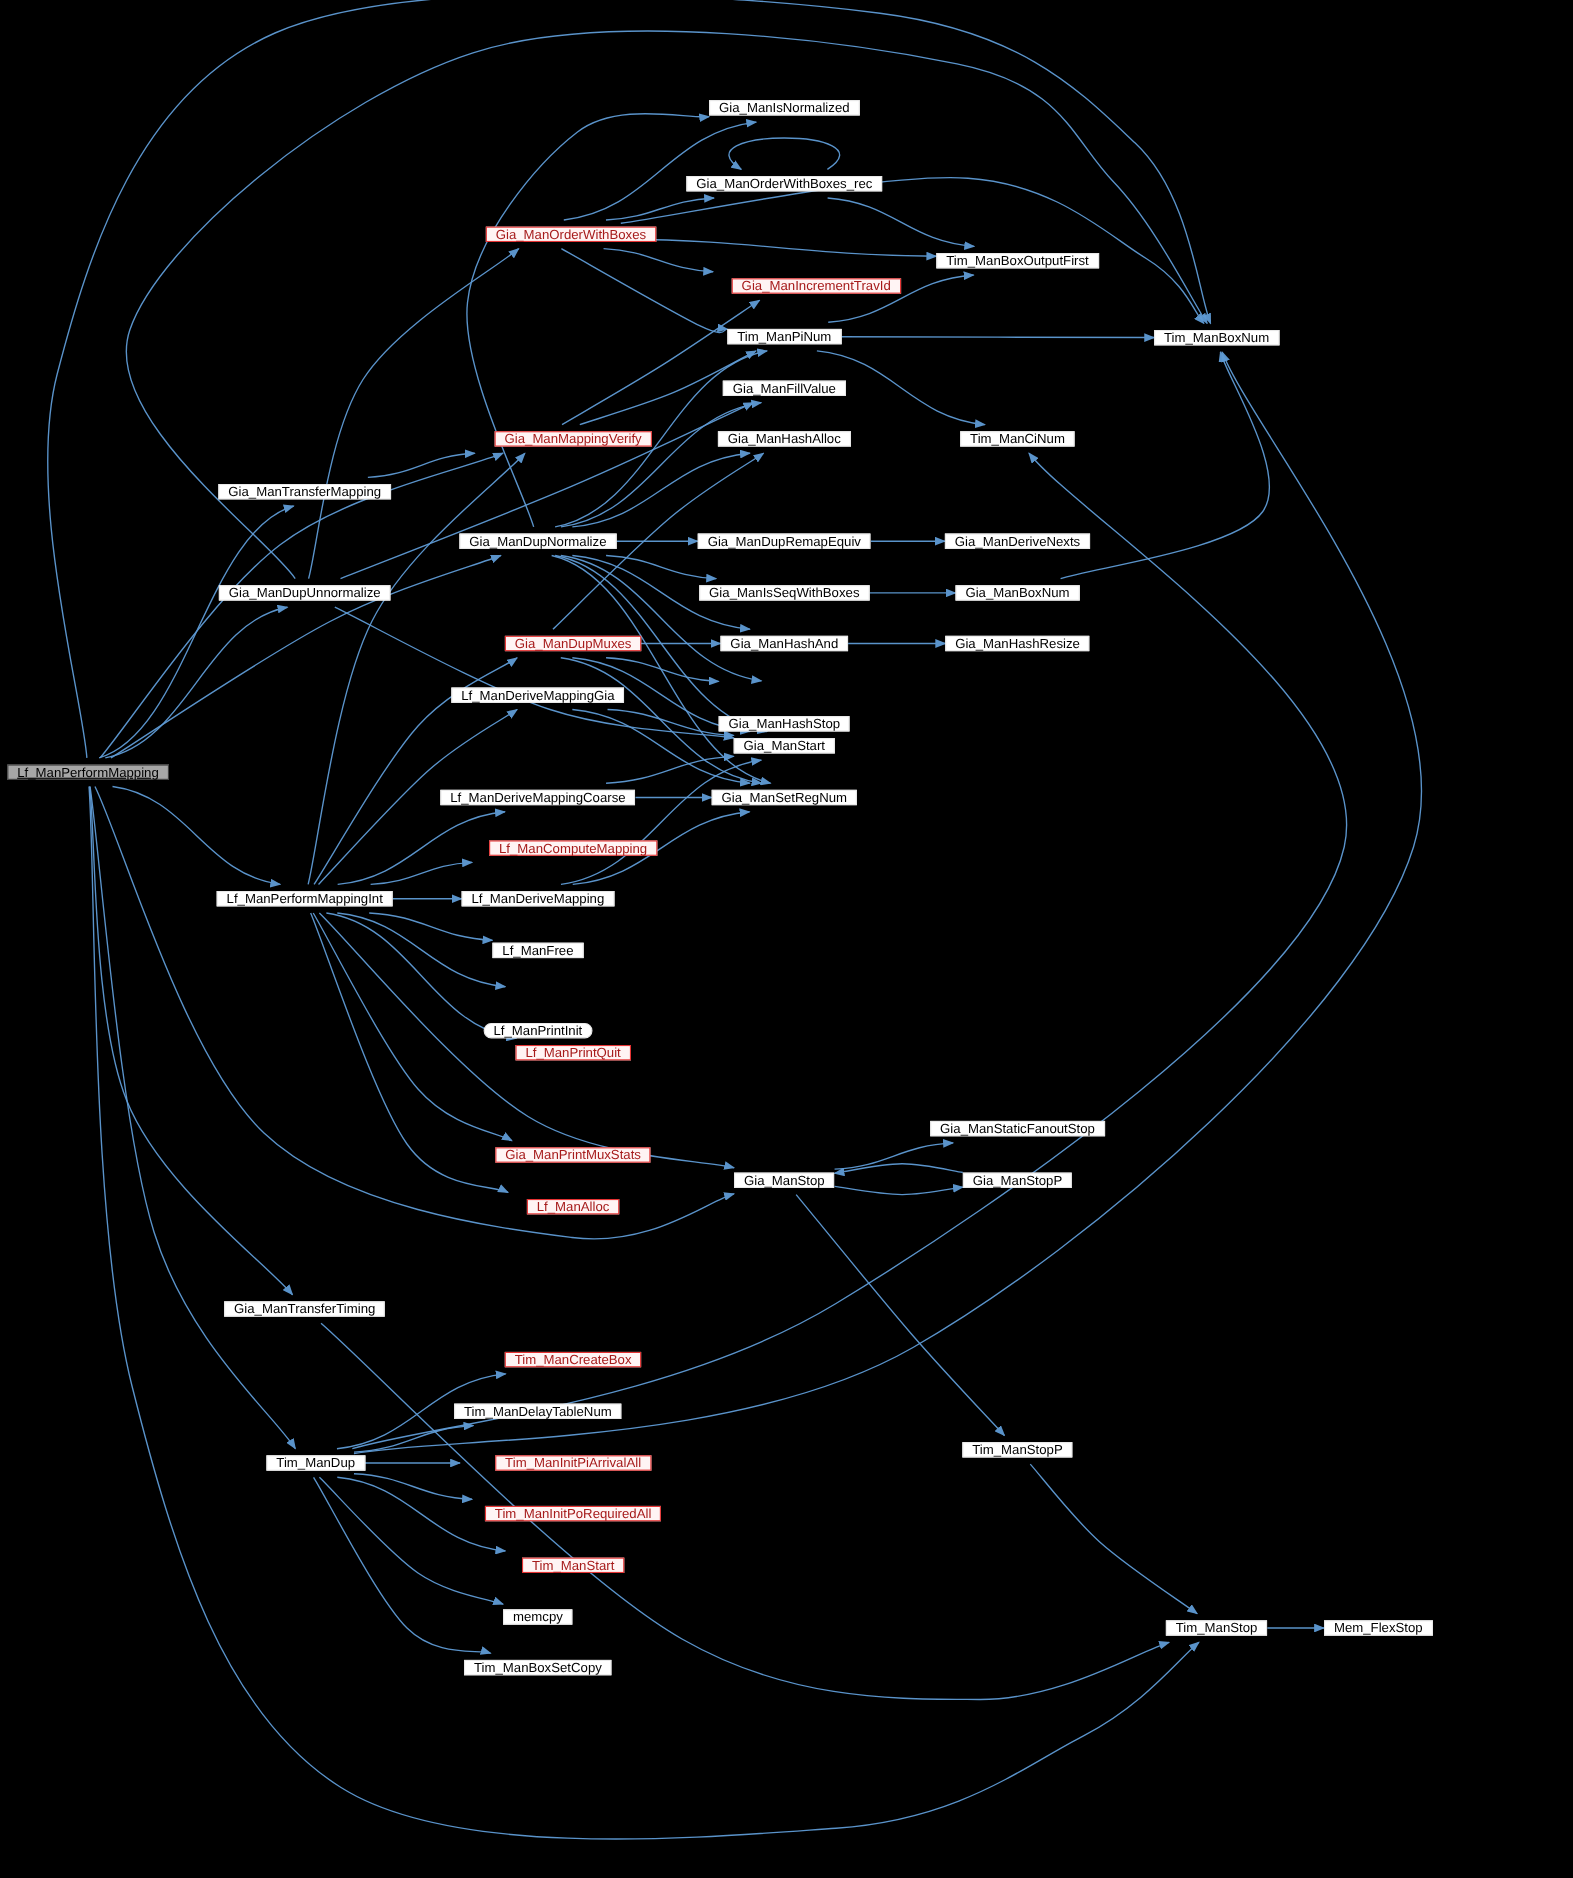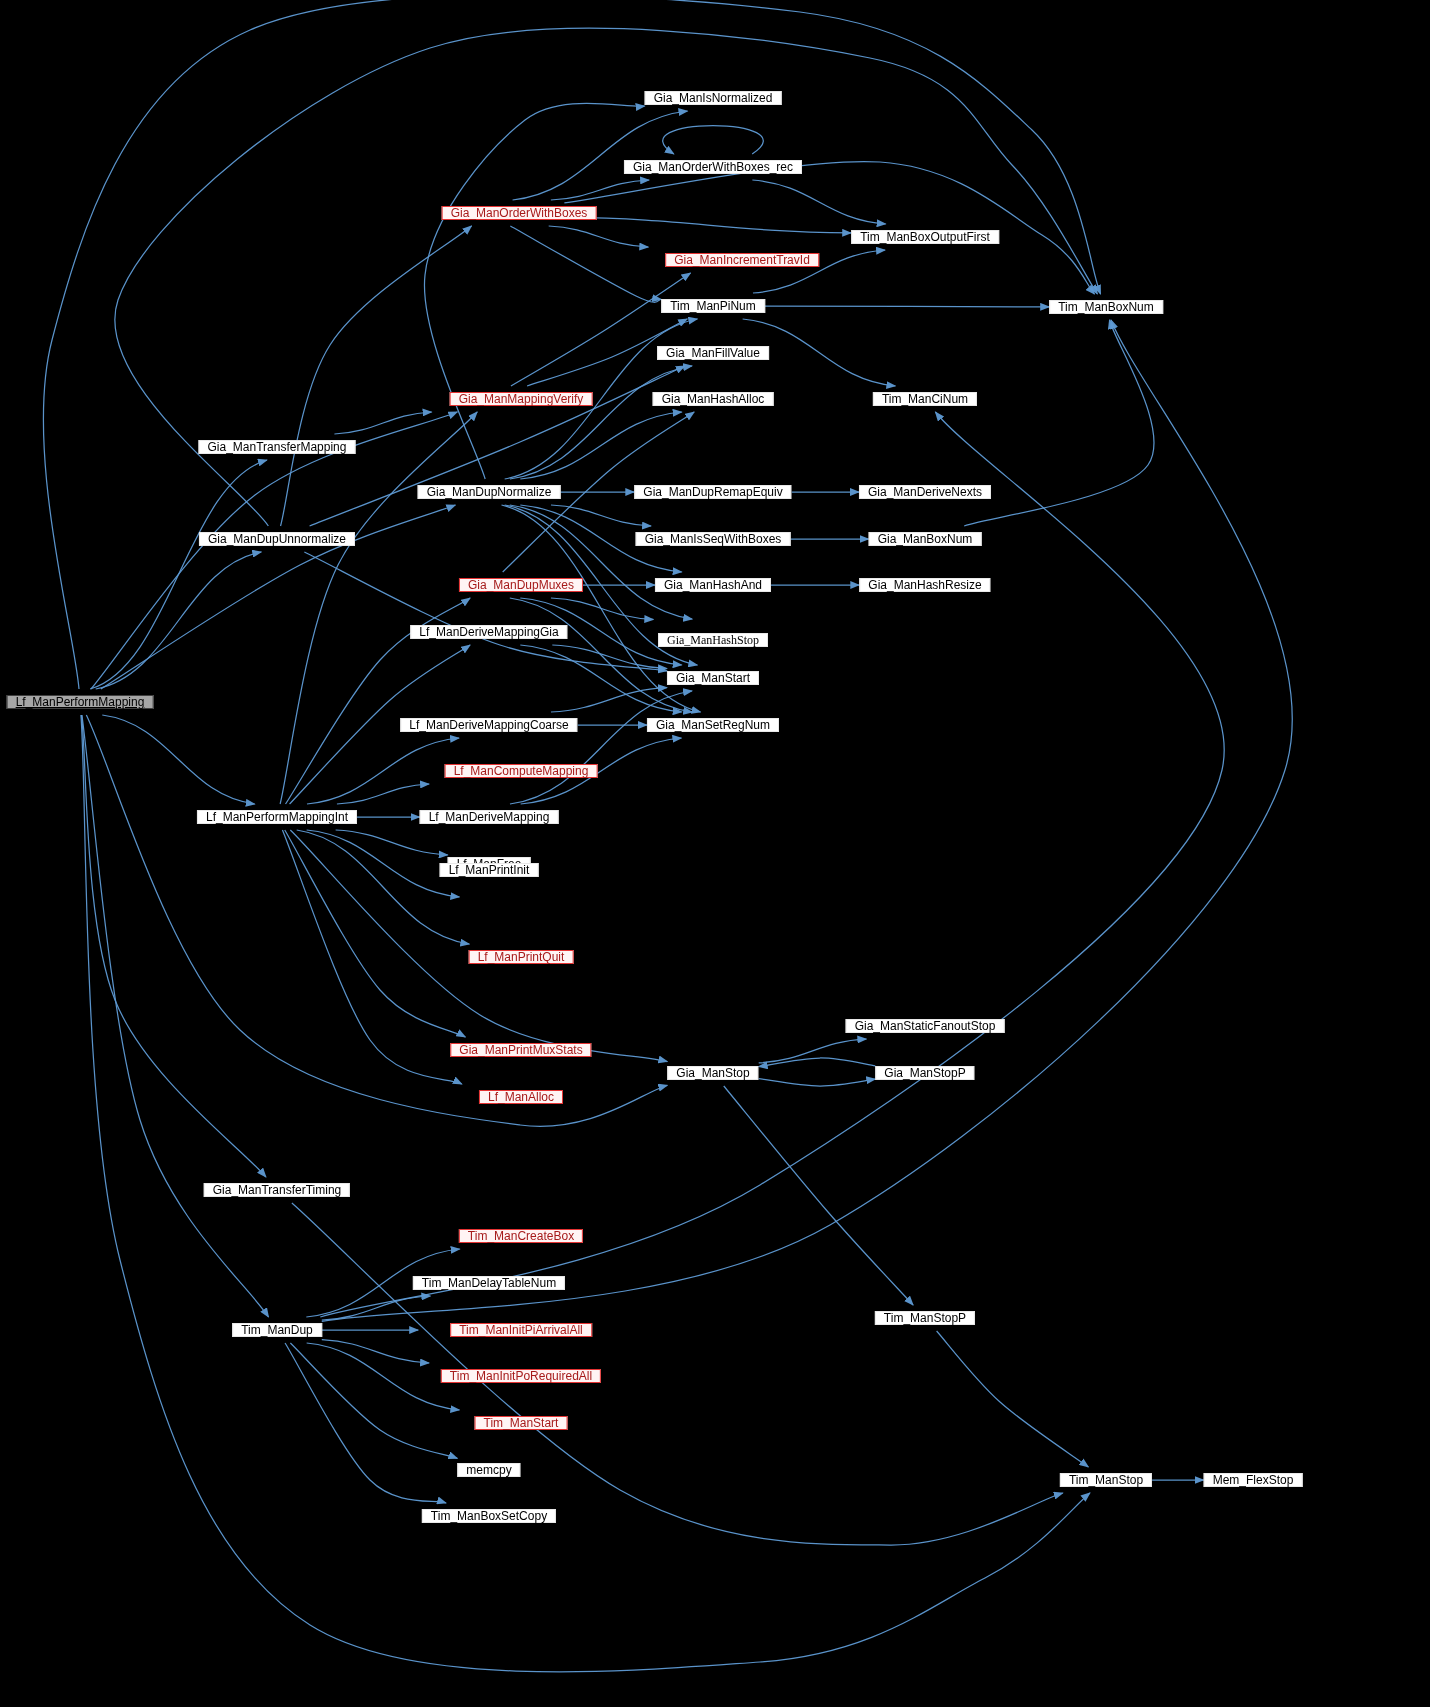--- a/index.html
+++ b/index.html
@@ -141,51 +141,51 @@
       <path d="M 285.06 1343 C 299.2166666666667 1365.8333333333333, 343.17203703703706 1453.3333333333333, 370 1480 C 396.82796296296294 1506.6666666666667, 433.35648148148147 1499.1666666666667, 446.02777777777777 1503" class="edge" marker-end="url(#arrow)"></path>
       <path d="M 320.3034482758621 1317 C 393.58620689655174 1295, 609.7172413793104 1276.1666666666667, 760 1185 C 910.2827586206896 1093.8333333333333, 1192.7654986522912 898.8333333333334, 1222 770 C 1251.2345013477088 641.1666666666666, 983.1725067385445 471.6666666666667, 935.4070080862534 412" class="edge" marker-end="url(#arrow)"></path>
       <path d="M 321.7890625 1321.4957476265822 C 406.4908854166667 1305.413123022152, 669.46484375 1316.9159579377638, 830 1225 C 990.53515625 1133.0840420622362, 1238.162347012239 920.8333333333334, 1285 770 C 1331.837652987761 619.1666666666666, 1140.0215982721381 395, 1111.0259179265659 320" class="edge" marker-end="url(#arrow)"></path>
     </svg>
   <div id="nodes">
       <div class="node root" style="left: 80px; top: 702px;">Lf_ManPerformMapping</div>
       <div class="node normal" style="left: 277px; top: 447px;">Gia_ManTransferMapping</div>
       <div class="node normal" style="left: 277px; top: 539px;">Gia_ManDupUnnormalize</div>
       <div class="node normal" style="left: 277px; top: 817px;">Lf_ManPerformMappingInt</div>
       <div class="node normal" style="left: 277px; top: 1190px;">Gia_ManTransferTiming</div>
-      <div class="node normal" style="left: 277px; top: 1330px;">Tim_ManDup</div>
+      <div class="node normal" style="left: 287px; top: 1330px;">Tim_ManDup</div>
       <div class="node red" style="left: 487px; top: 213px;">Gia_ManOrderWithBoxes</div>
       <div class="node red" style="left: 489px; top: 399px;">Gia_ManMappingVerify</div>
       <div class="node normal" style="left: 489px; top: 492px;">Gia_ManDupNormalize</div>
       <div class="node red" style="left: 489px; top: 585px;">Gia_ManDupMuxes</div>
       <div class="node normal" style="left: 489px; top: 632px;">Lf_ManDeriveMappingGia</div>
       <div class="node normal" style="left: 489px; top: 725px;">Lf_ManDeriveMappingCoarse</div>
       <div class="node red" style="left: 489px; top: 771px;">Lf_ManComputeMapping</div>
       <div class="node normal" style="left: 489px; top: 817px;">Lf_ManDeriveMapping</div>
       <div class="node normal" style="left: 489px; top: 864px;">Lf_ManFree</div>
-      <div class="node normal" style="left: 489px; top: 870px;">Lf_ManPrintInit</div>
+      <div class="node normal" style="left: 489px; top: 937px; border-radius: 12px;">Lf_ManPrintInit</div>
       <div class="node red" style="left: 489px; top: 957px;">Lf_ManPrintQuit</div>
       <div class="node red" style="left: 489px; top: 1050px; text-align: center;">Gia_ManPrintMuxStats</div>
       <div class="node red" style="left: 489px; top: 1097px;">Lf_ManAlloc</div>
       <div class="node red" style="left: 489px; top: 1236px;">Tim_ManCreateBox</div>
       <div class="node normal" style="left: 489px; top: 1283px;">Tim_ManDelayTableNum</div>
       <div class="node red" style="left: 489px; top: 1330px;">Tim_ManInitPiArrivalAll</div>
       <div class="node red" style="left: 489px; top: 1376px;">Tim_ManInitPoRequiredAll</div>
       <div class="node red" style="left: 489px; top: 1423px;">Tim_ManStart</div>
       <div class="node normal" style="left: 489px; top: 1470px;">memcpy</div>
       <div class="node normal" style="left: 489px; top: 1516px;">Tim_ManBoxSetCopy</div>
       <div class="node normal" style="left: 713px; top: 98px;">Gia_ManIsNormalized</div>
       <div class="node normal" style="left: 713px; top: 167px;">Gia_ManOrderWithBoxes_rec</div>
       <div class="node red" style="left: 710px; top: 260px;">Gia_ManIncrementTravId</div>
       <div class="node normal" style="left: 713px; top: 306px;">Tim_ManPiNum</div>
       <div class="node normal" style="left: 713px; top: 353px;">Gia_ManFillValue</div>
       <div class="node normal" style="left: 713px; top: 399px;">Gia_ManHashAlloc</div>
       <div class="node normal" style="left: 713px; top: 492px;">Gia_ManDupRemapEquiv</div>
       <div class="node normal" style="left: 713px; top: 539px;">Gia_ManIsSeqWithBoxes</div>
       <div class="node normal" style="left: 713px; top: 585px;">Gia_ManHashAnd</div>
-      <div class="node normal" style="left: 713px; top: 640px; font-family: Liberation Serif, serif;">Gia_ManHashStop</div>
+      <div class="node normal" style="left: 713px; top: 658px;">Gia_ManHashStop</div>
       <div class="node normal" style="left: 713px; top: 678px;">Gia_ManStart</div>
       <div class="node normal" style="left: 713px; top: 725px;">Gia_ManSetRegNum</div>
       <div class="node normal" style="left: 713px; top: 1073px;">Gia_ManStop</div>
       <div class="node normal" style="left: 925px; top: 237px;">Tim_ManBoxOutputFirst</div>
       <div class="node normal" style="left: 925px; top: 399px;">Tim_ManCiNum</div>
       <div class="node normal" style="left: 925px; top: 492px;">Gia_ManDeriveNexts</div>
       <div class="node normal" style="left: 925px; top: 539px;">Gia_ManBoxNum</div>
       <div class="node normal" style="left: 925px; top: 585px;">Gia_ManHashResize</div>
       <div class="node normal" style="left: 925px; top: 1026px;">Gia_ManStaticFanoutStop</div>
       <div class="node normal" style="left: 925px; top: 1073px;">Gia_ManStopP</div>

